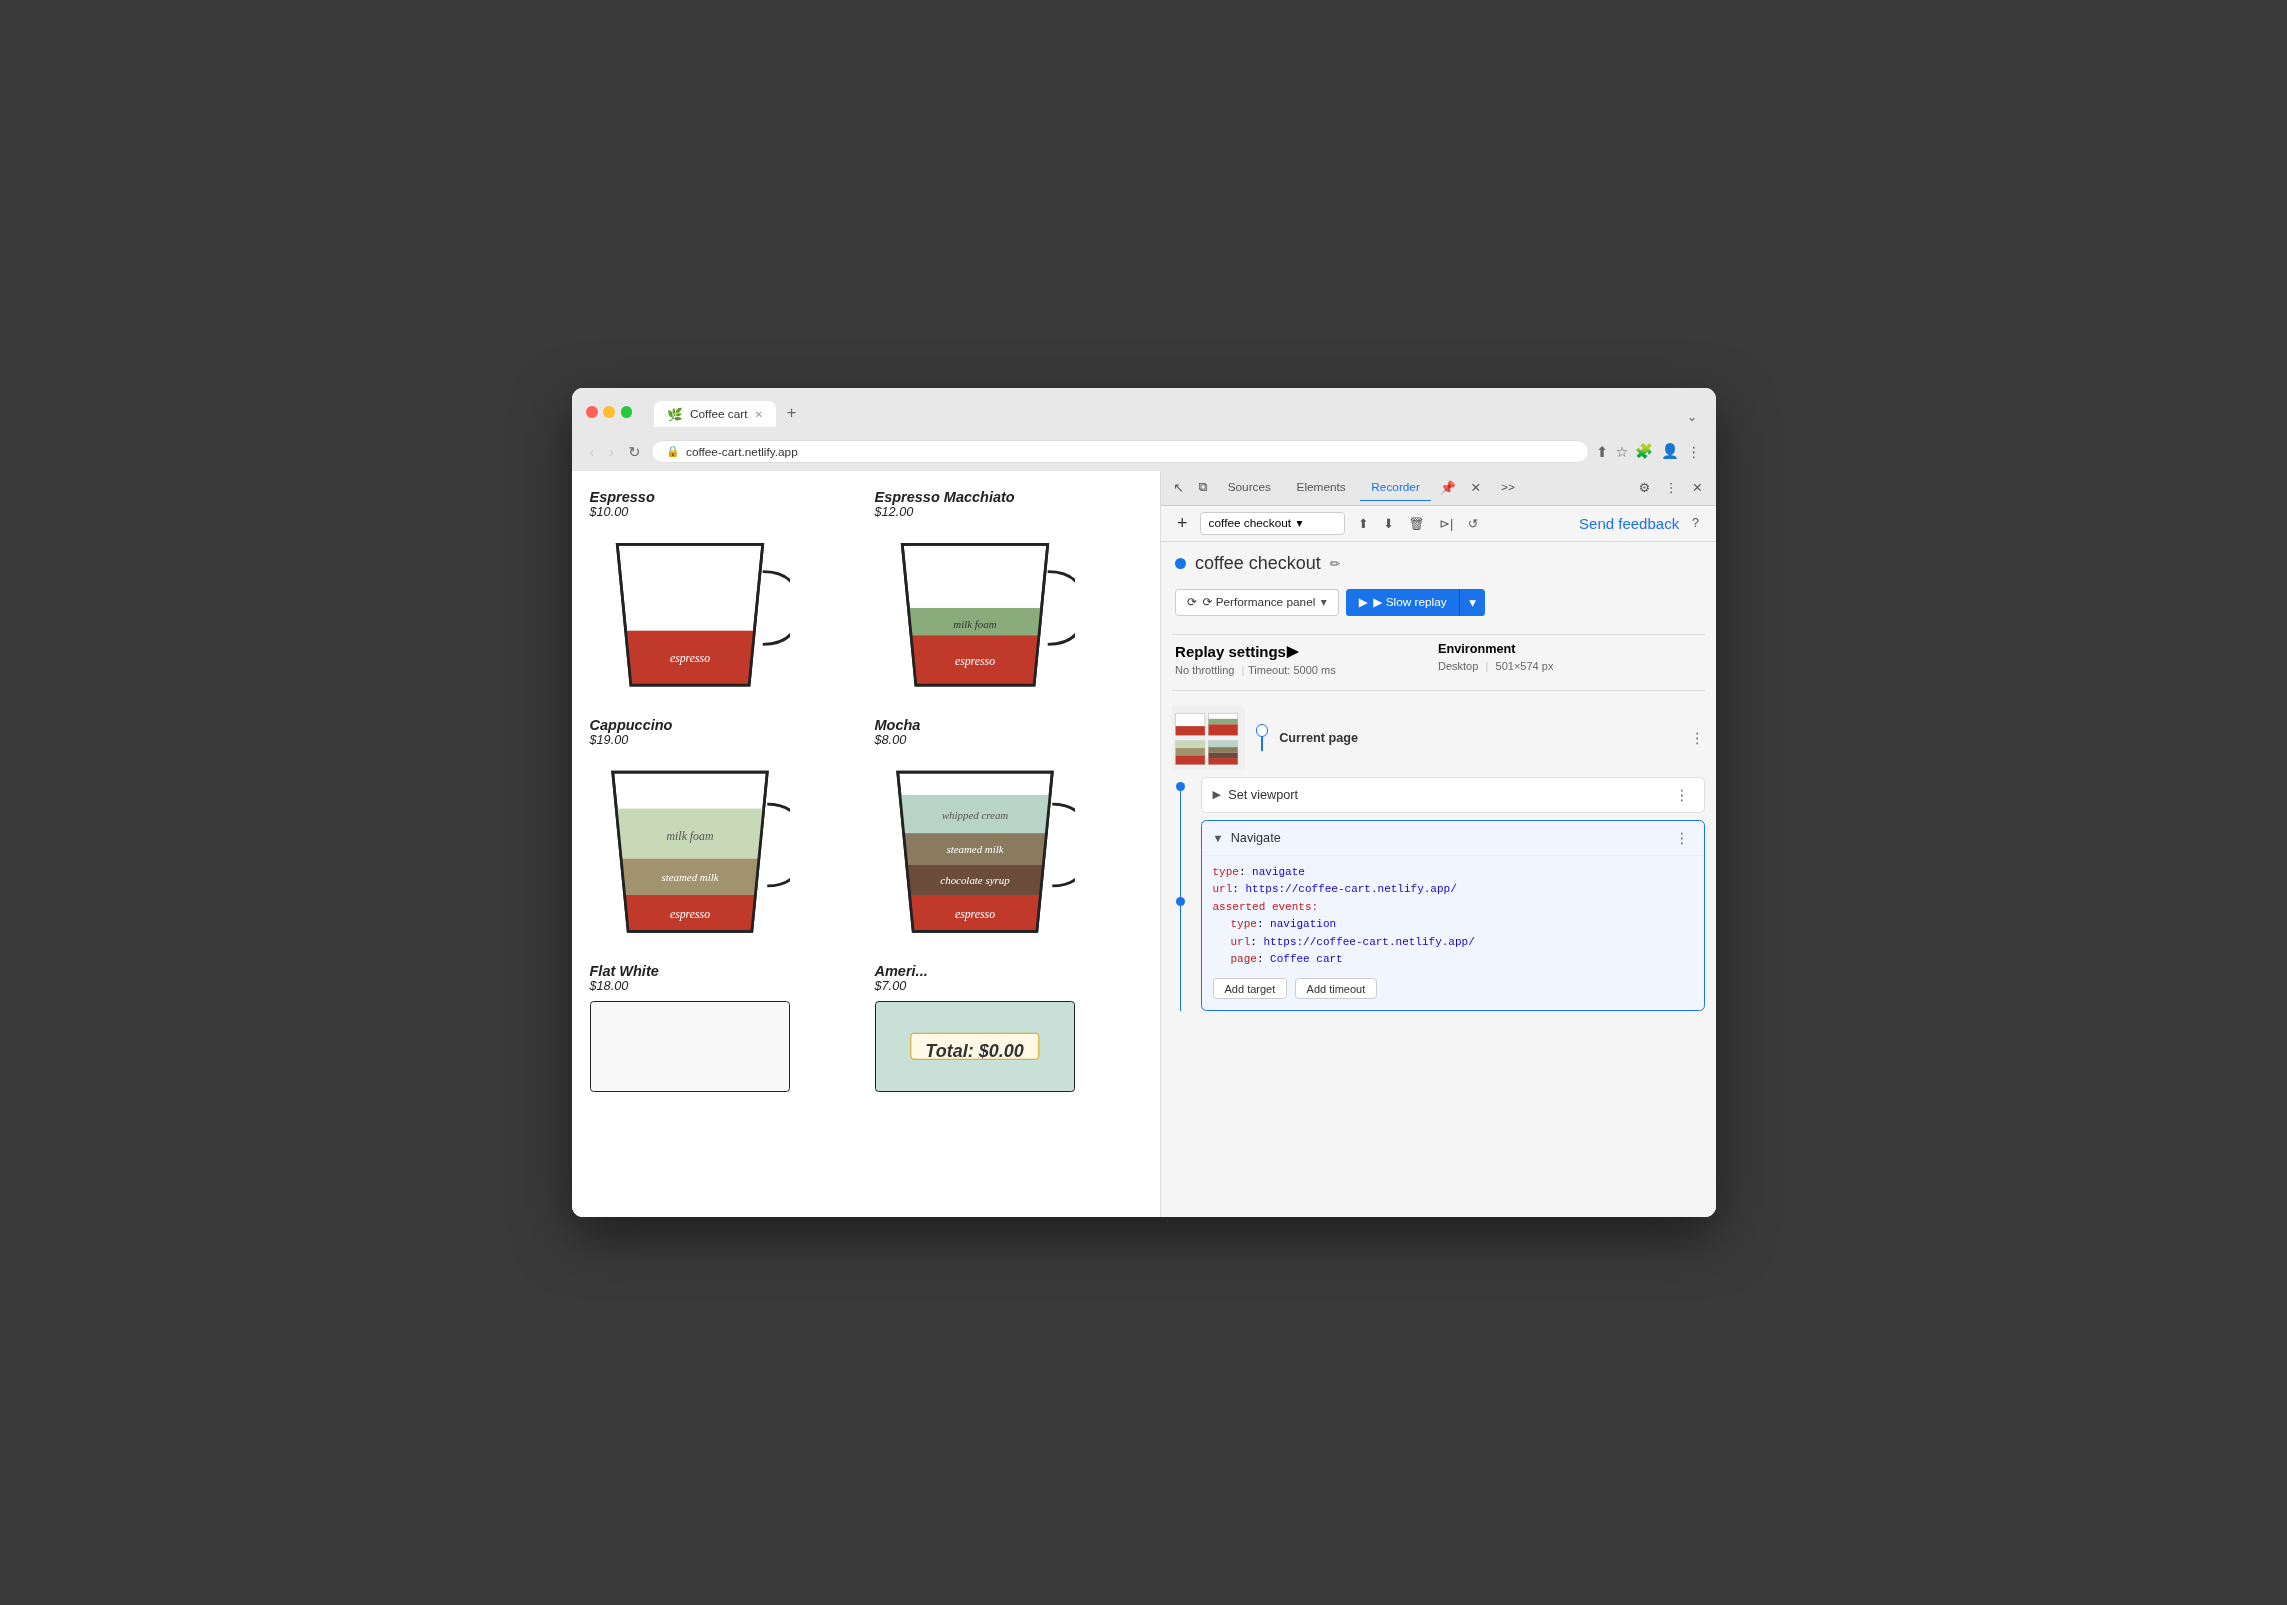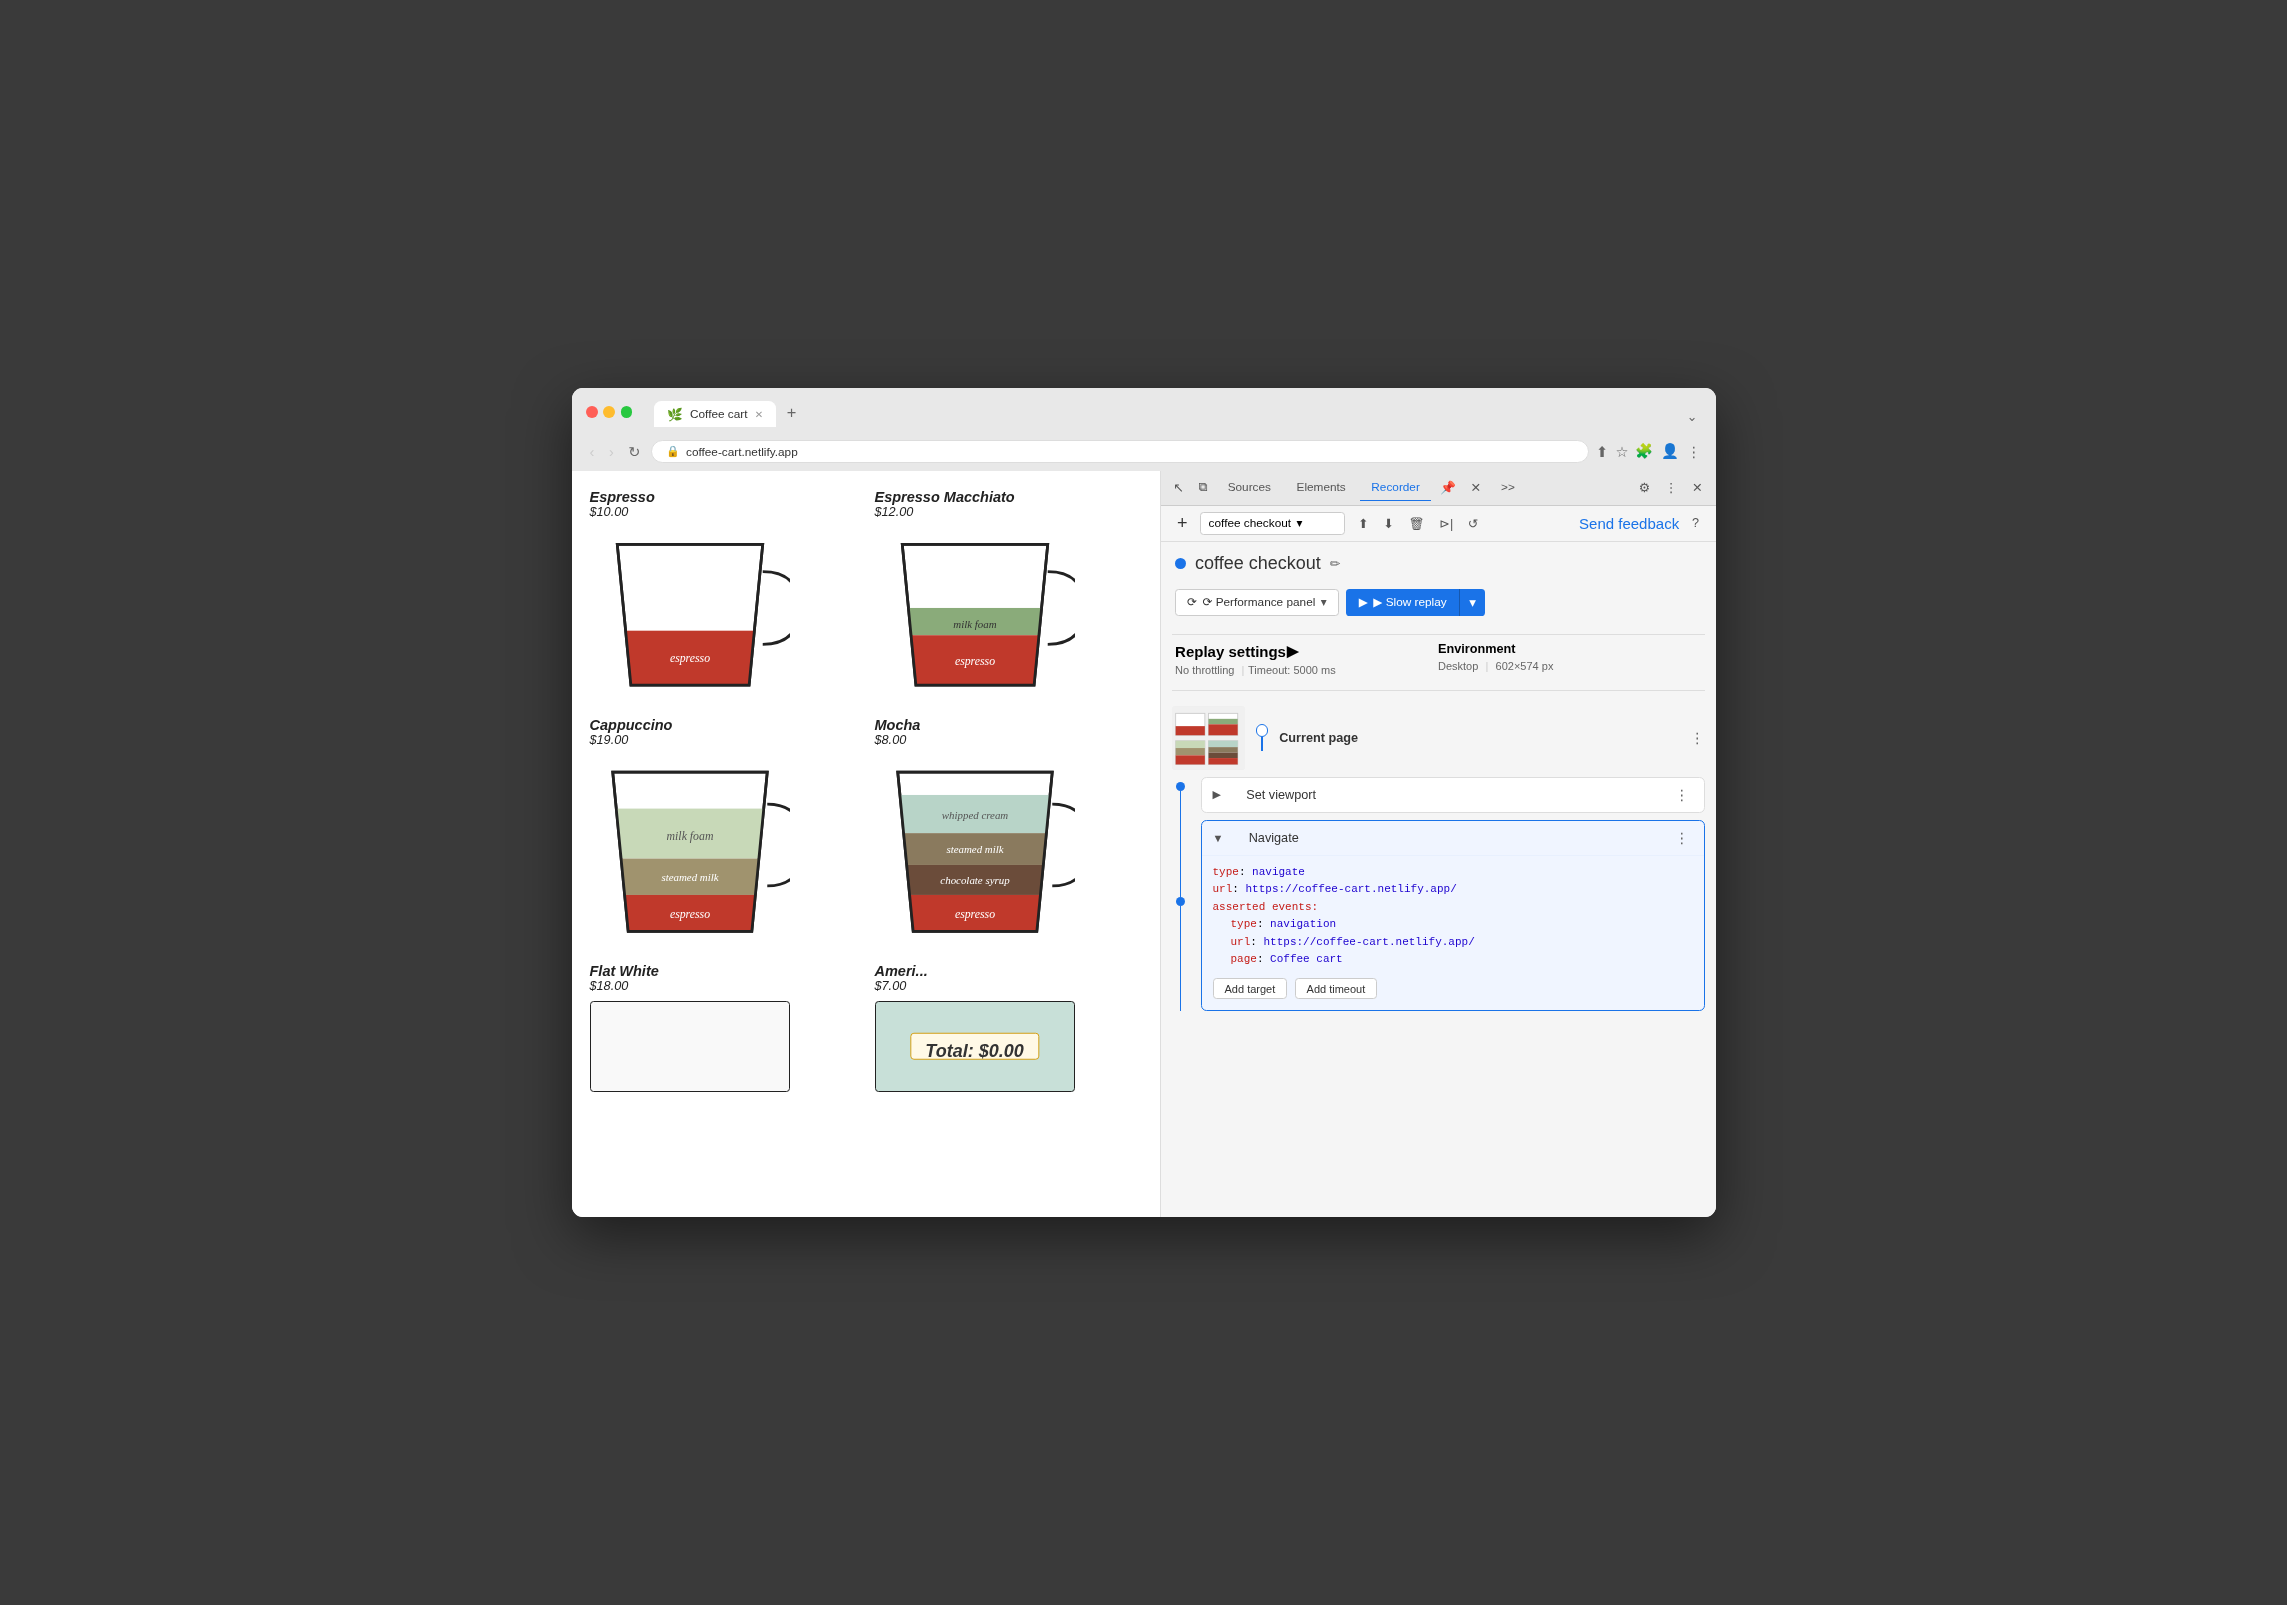--- a/index.html
+++ b/index.html
@@ -389,21 +389,21 @@
       background: #f0f5ff;
     }
     .step-header {
       display: flex;
       align-items: center;
       padding: 9px 11px;
       gap: 7.3px;
       cursor: pointer;
     }
     .step-expand-icon { color: #555; font-size: 11px; }
-    .step-label { font-size: 12.7px; font-weight: 500; color: #333; flex: 1; margin-left: 18px; }
+    .step-label { font-size: 12.7px; font-weight: 500; color: #333; flex: 1; }
     .step-more-btn {
       background: none;
       border: none;
       color: #666;
       cursor: pointer;
       font-size: 14.5px;
       padding: 0 3.6px;
     }
     .step-body {
       padding: 7.3px 11px 11px;
@@ -694,21 +694,21 @@
               <span>No throttling</span>
               <span class="separator">|</span>
               <span>Timeout: 5000 ms</span>
             </div>
           </div>
           <div>
             <div class="env-label">Environment</div>
             <div class="env-details">
               <span>Desktop</span>
               <span class="separator">|</span>
-              <span>602×574 px</span>
+              <span>501×574 px</span>
             </div>
           </div>
         </div>
 
         <div class="current-page-row">
 
           <div class="page-thumbnail">
             <svg viewBox="0 0 80 70" width="73" height="64">
               <rect width="80" height="70" fill="#f0f0f0"></rect>
               <rect x="4" y="8" width="32" height="24" fill="white" stroke="#ccc" stroke-width="1"></rect>

